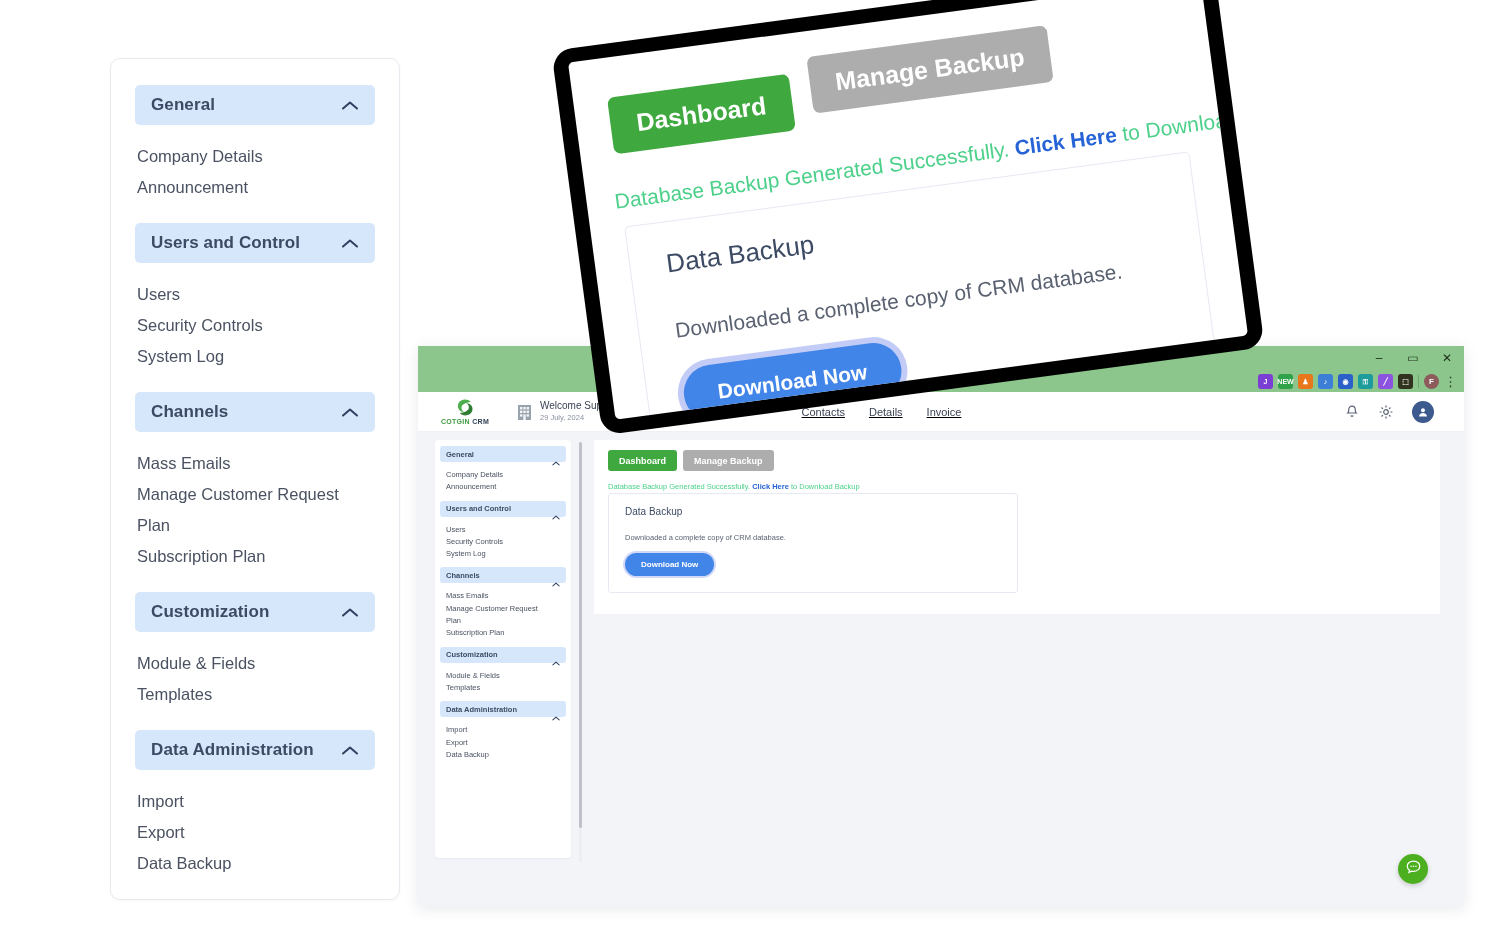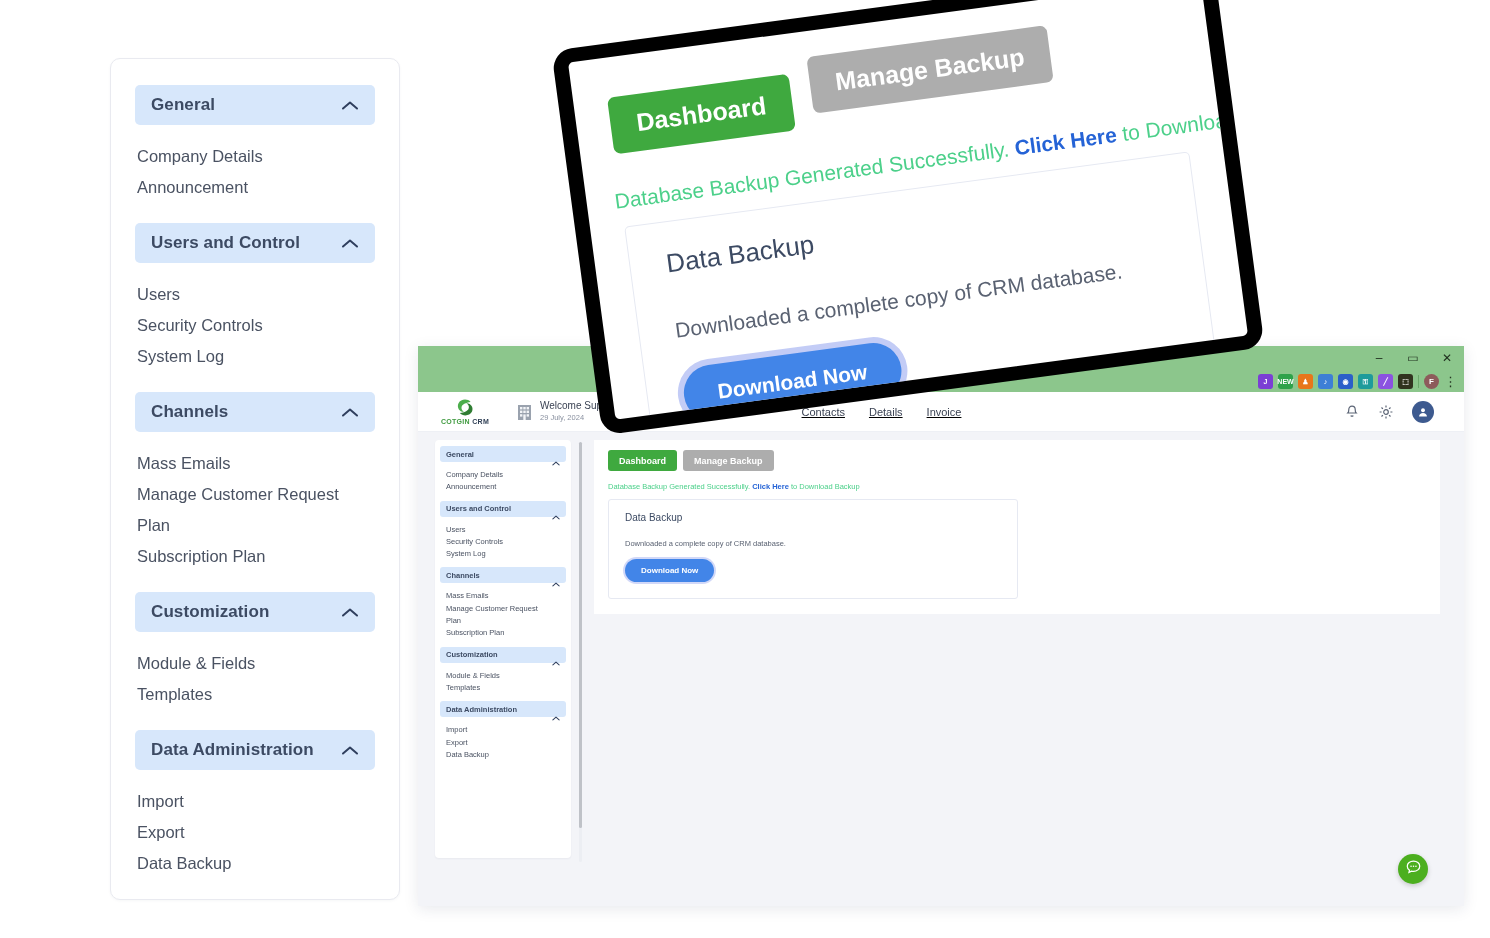--- a/index.html
+++ b/index.html
@@ -160,21 +160,21 @@
     padding: 10px 14px;
   }
   .tabs { display: flex; gap: 6px; margin-bottom: 11px; }
   .tab {
     height: 21px; padding: 0 11px; border-radius: 3px;
     display: flex; align-items: center; justify-content: center;
     font-size: 9px; font-weight: bold; color: #ffffff; cursor: pointer;
   }
   .tab.green { background: #3fa93f; }
   .tab.grey  { background: #adadad; }
-  .alert-line { font-size: 7.5px; color: #4cd08a; margin-bottom: 8px; }
+  .alert-line { font-size: 7.5px; color: #4cd08a; margin-bottom: 2px; }
   .alert-line b { color: #2563d6; font-weight: bold; }
   .backup-card {
     border: 1px solid #e6e9f2; border-radius: 3px;
     padding: 12px 16px 16px 16px; width: 410px;
   }
   .backup-title { font-size: 10px; color: #3c4a63; margin-bottom: 16px; }
   .backup-desc  { font-size: 7.5px; color: #5a6272; margin-bottom: 11px; }
   .dl-btn {
     background: #4285e8; color: #ffffff; font-size: 8px; font-weight: bold;
     border: none; border-radius: 20px; height: 23px; padding: 0 16px;

